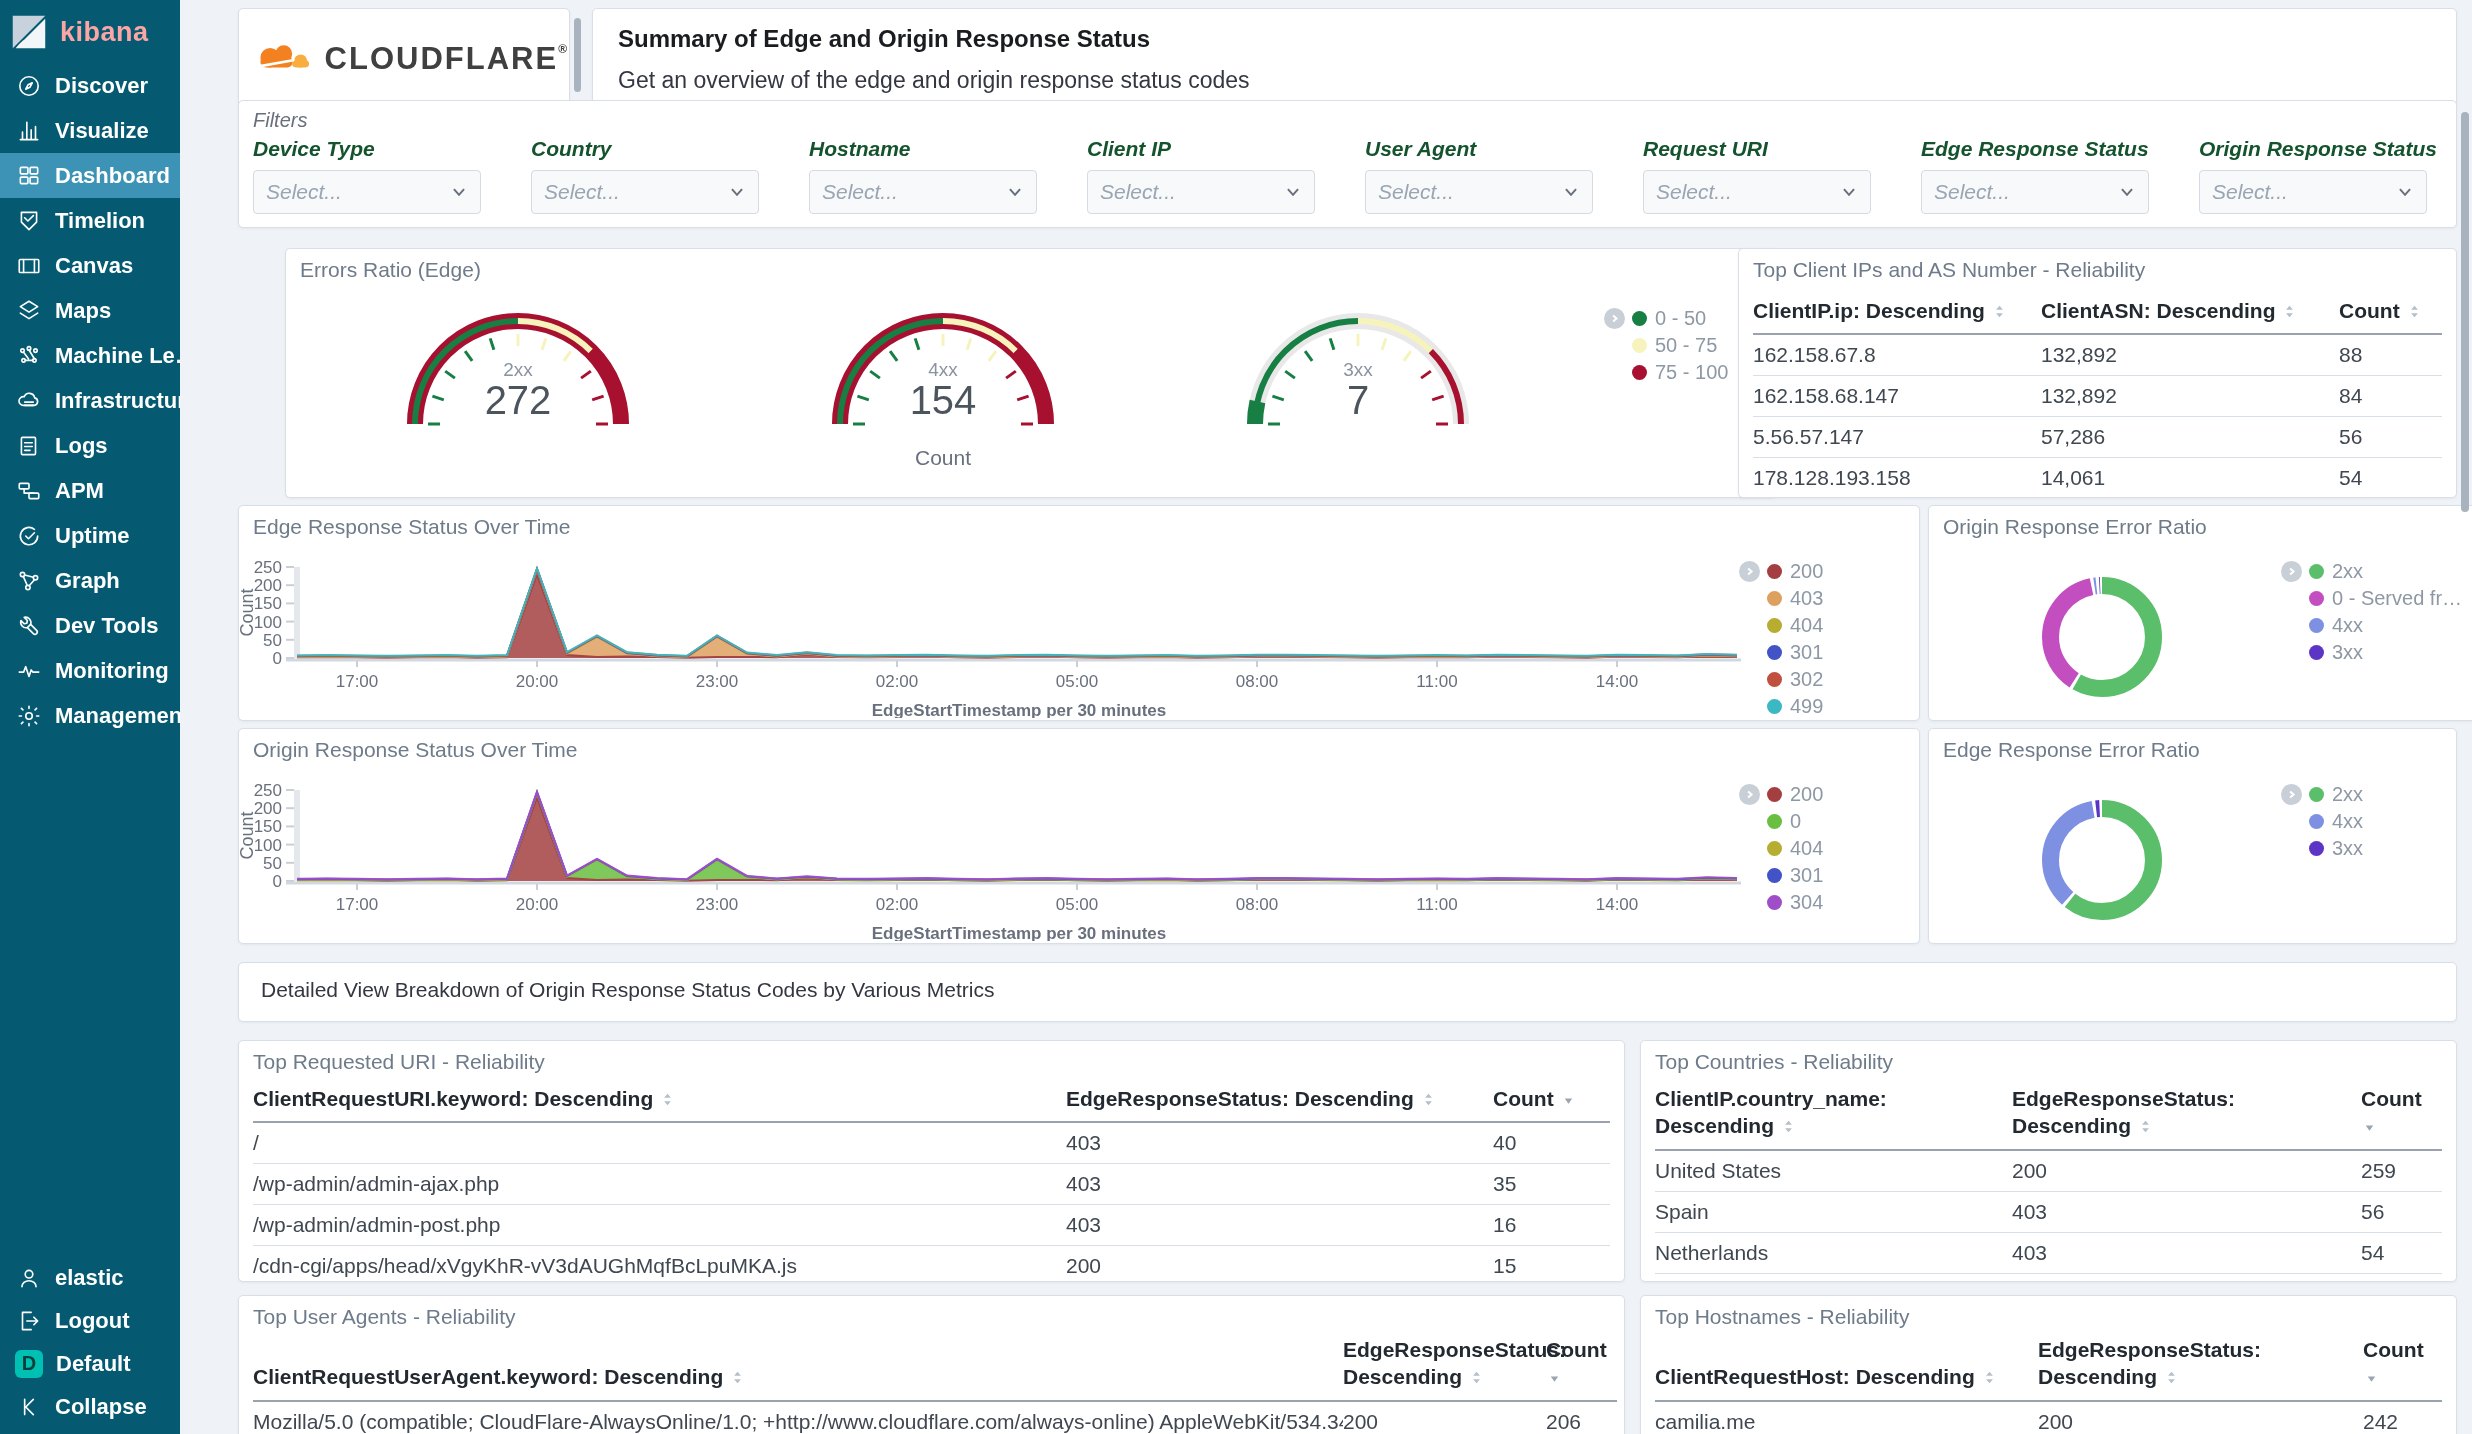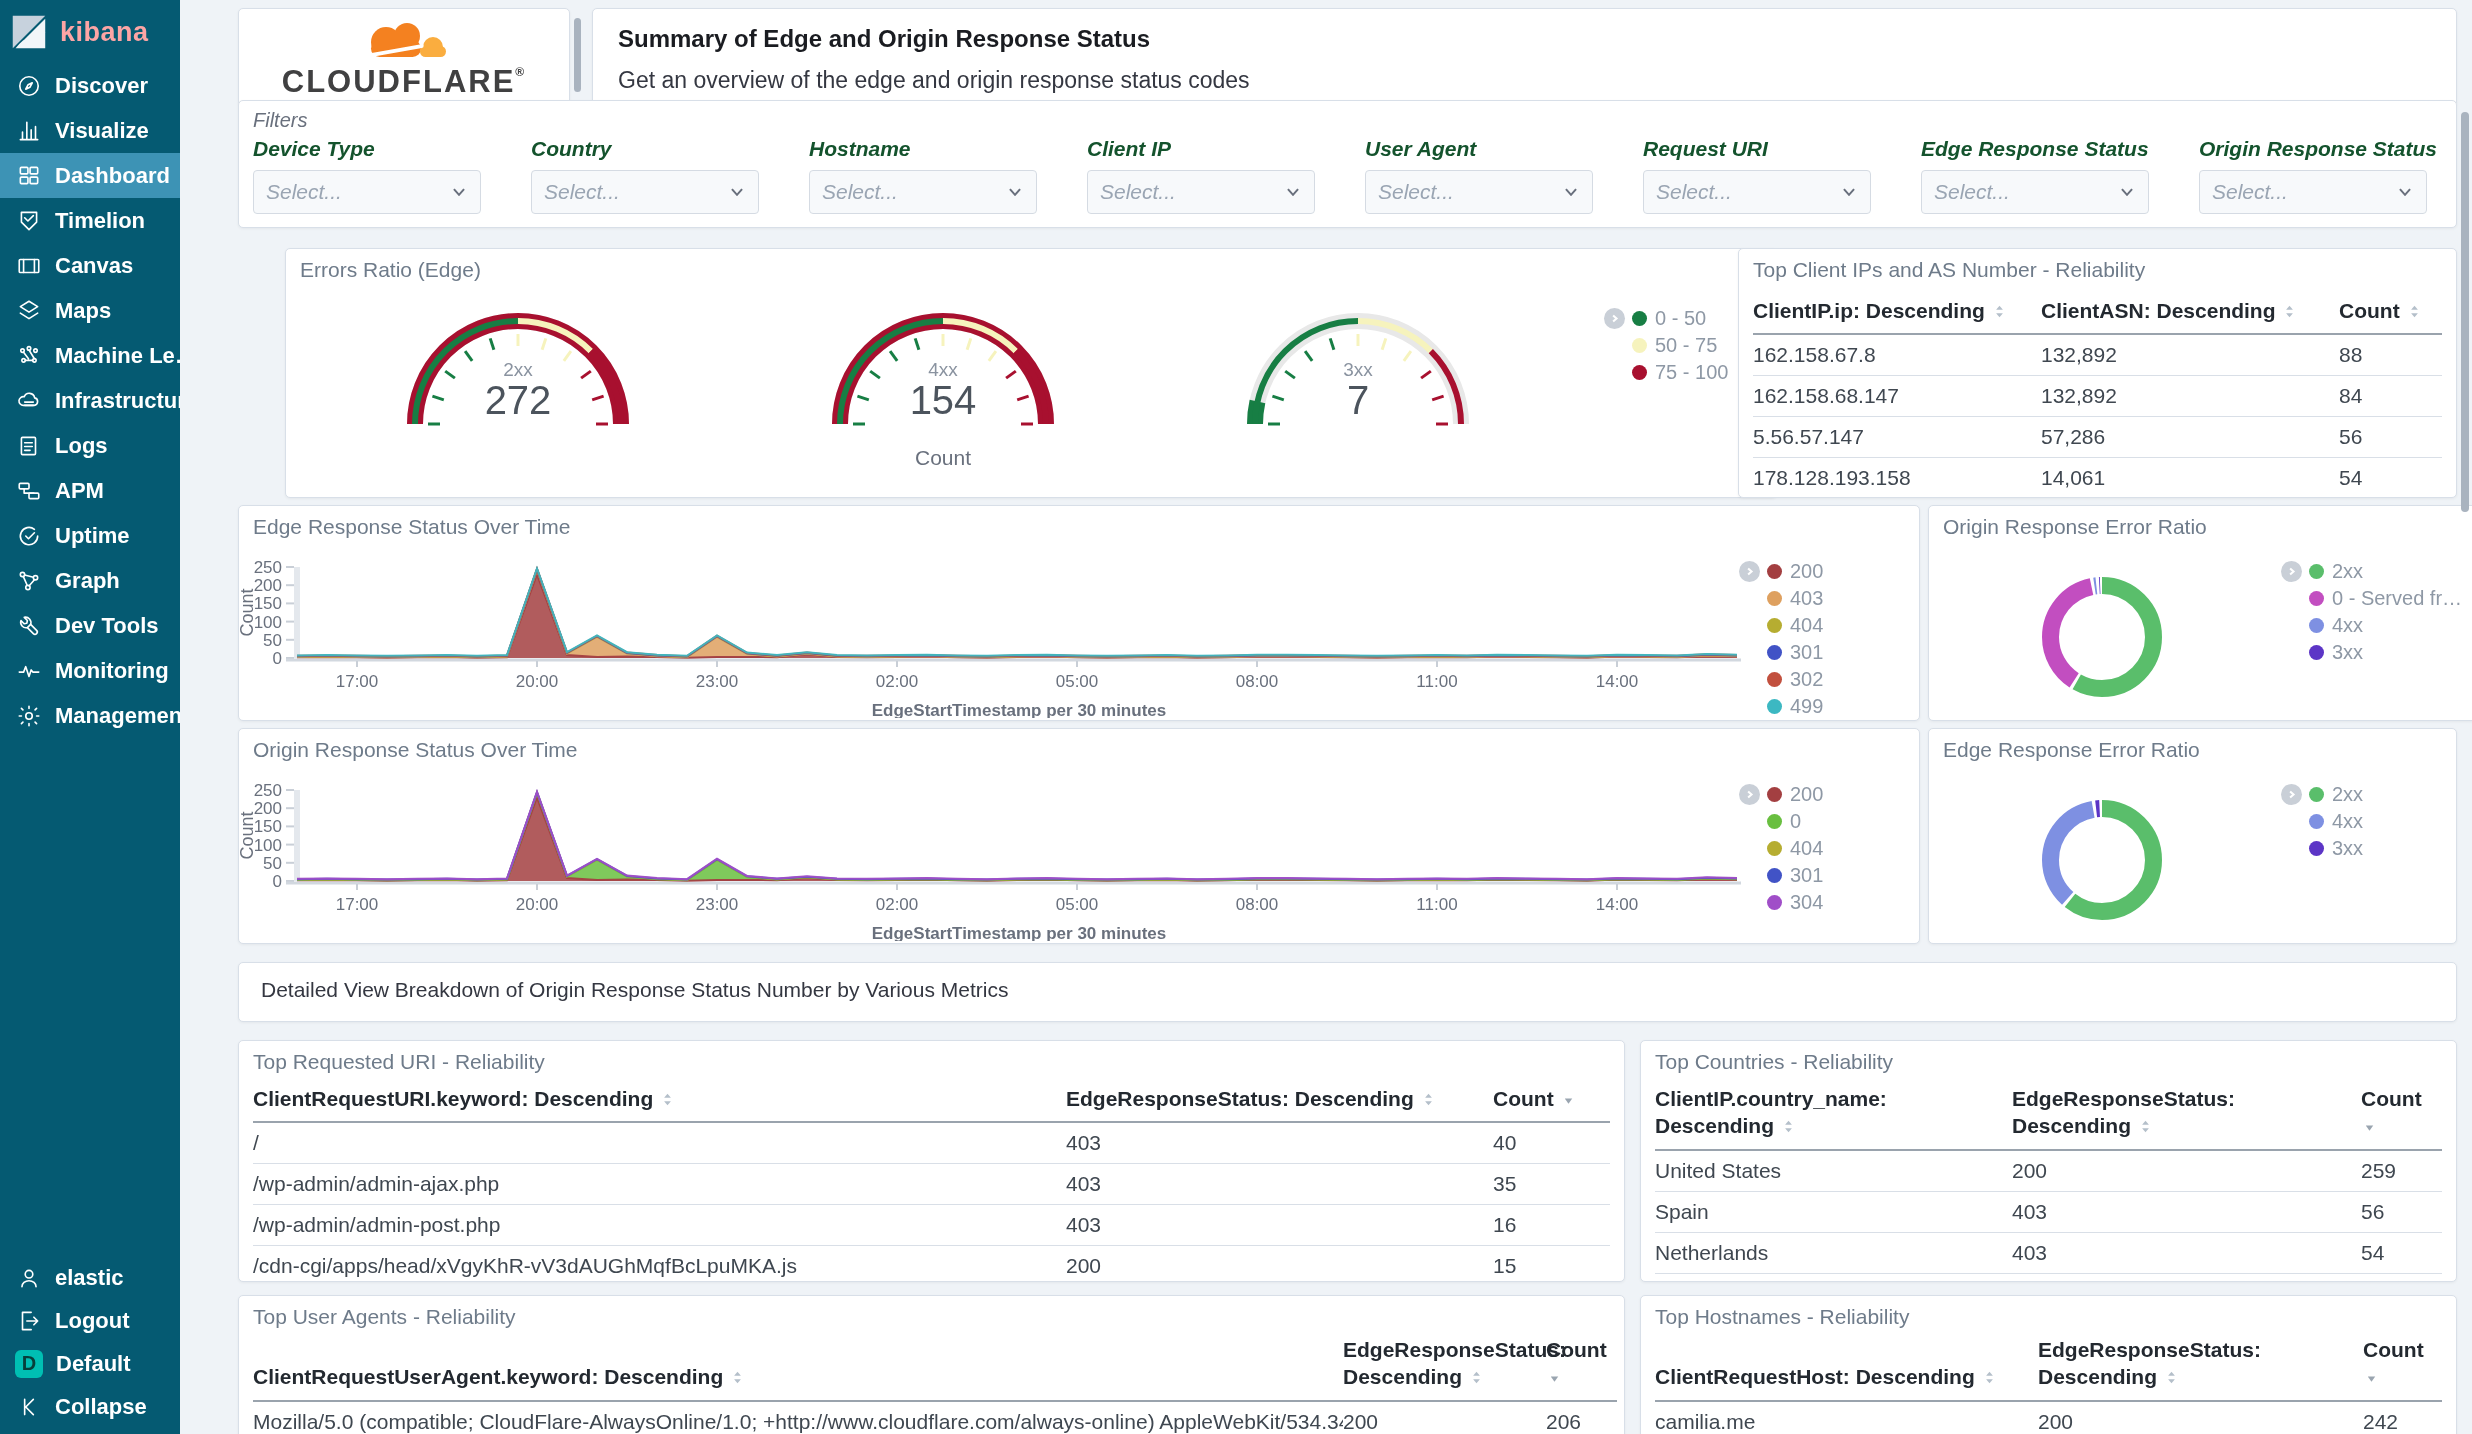--- a/index.html
+++ b/index.html
@@ -19,21 +19,21 @@
   .badge-d{width:28px;height:28px;border-radius:6px;background:#00bfb3;color:#073f3a;font-weight:700;
     font-size:20px;display:flex;align-items:center;justify-content:center;flex:0 0 28px;margin-left:-1px;}
 
   
   .panel{position:absolute;background:#fff;border:1px solid #d8dfe8;border-radius:5px;
     box-shadow:0 1px 3px rgba(0,0,0,.05);overflow:hidden;}
   .ptitle{position:absolute;left:14px;top:9px;font-size:21px;color:#6e7b8a;white-space:nowrap;z-index:2;}
   .fill{position:absolute;left:0;top:0;}
 
   
-  .cf{display:flex;flex-direction:column;align-items:center;justify-content:center;height:100%;}
+  .cf{display:flex;flex-direction:row;align-items:center;justify-content:center;height:100%;}
   .cf-word{font-size:31px;font-weight:800;color:#404041;letter-spacing:2px;line-height:1;margin-top:2px;}
   .cf-reg{font-size:12px;vertical-align:top;}
   .sum-title{position:absolute;left:25px;top:16px;font-size:24px;font-weight:700;color:#1a1c21;}
   .sum-sub{position:absolute;left:25px;top:58px;font-size:23px;color:#343741;}
 
   
   .filters-title{position:absolute;left:14px;top:8px;font-size:20px;color:#69707d;}
   .filters-row{position:absolute;left:14px;top:36px;right:14px;display:flex;}
   .filter-group{width:278px;flex:0 0 278px;}
   .f-label{font-size:21px;font-weight:700;color:#14532d;margin-bottom:9px;white-space:nowrap;}
@@ -724,21 +724,21 @@
               <path d="M6 3.5l5 4.5-5 4.5"></path>
             </svg>
           </span>
           <span class="ldot" style="background:#5c35c6"></span>
           <span>3xx</span>
         </div>
       </div>
   </div>
 
   <div class="panel" style="left:238px;top:962px;width:2217px;height:58px;">
-    <div class="md-text">Detailed View Breakdown of Origin Response Status Number by Various Metrics</div>
+    <div class="md-text">Detailed View Breakdown of Origin Response Status Codes by Various Metrics</div>
   </div>
 
   <div class="panel" style="left:238px;top:1040px;width:1385px;height:240px;">
     <div class="ptitle">Top Requested URI - Reliability</div>
     <div class="tblwrap" id="tbl-uri" style="top:44px;">
         <div class="tbl" style="grid-template-columns: 813px 427px 1fr;">
           <div class="th"><span>ClientRequestURI.keyword: Descending</span> <span class="sorticon"><svg viewBox="0 0 16 16">
                 <path d="M8 2.5l3.2 3.8H4.8z" fill="#b4bfca"></path>
                 <path d="M8 13.5L4.8 9.7h6.4z" fill="#b4bfca"></path>
               </svg></span></div>

